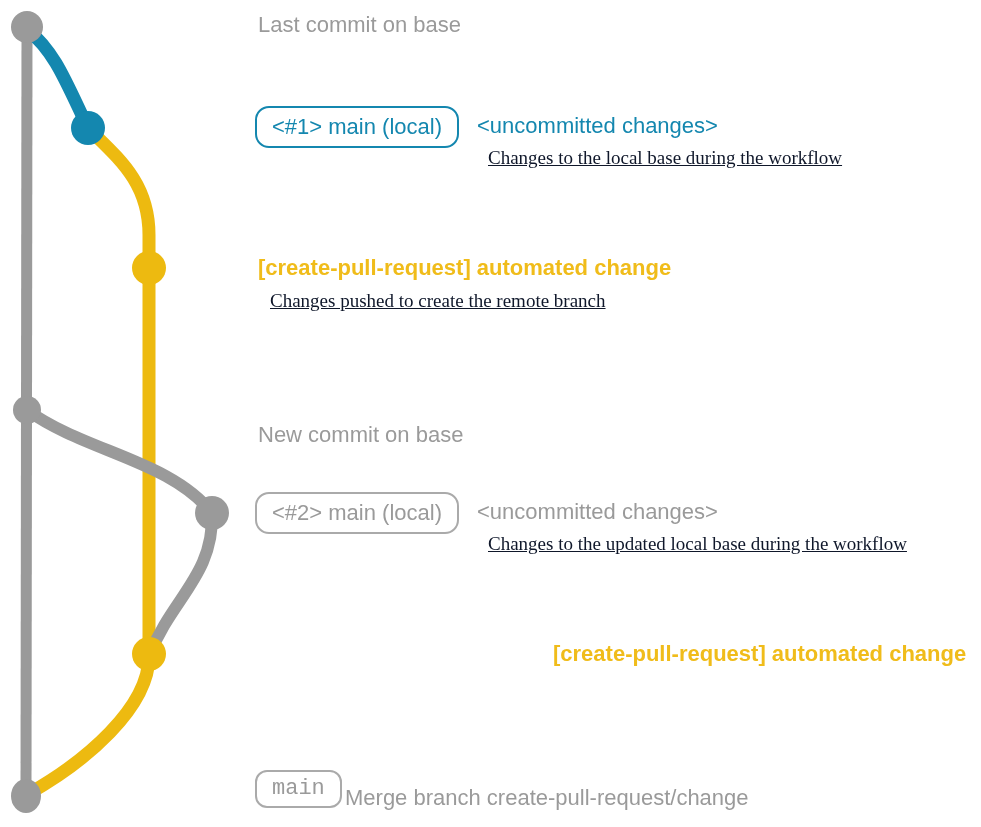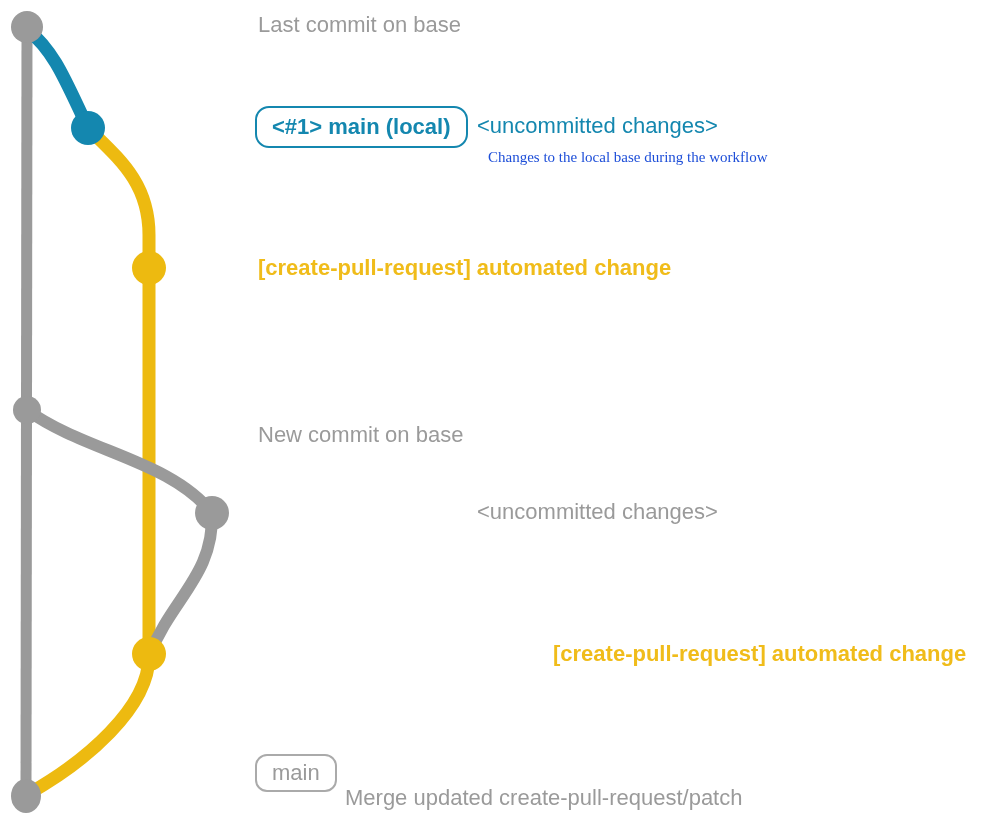--- a/index.html
+++ b/index.html
@@ -10,21 +10,21 @@
   #canvas{position:absolute;left:0;top:0;width:981px;height:827px;}
   svg{position:absolute;left:0;top:0;}
   .stroke-gray{stroke:var(--gray);fill:none;}
   .stroke-blue{stroke:var(--blue);fill:none;}
   .stroke-yellow{stroke:var(--yellow);fill:none;}
   .fill-gray{fill:var(--gray);}
   .fill-blue{fill:var(--blue);}
   .fill-yellow{fill:var(--yellow);}
   .label{position:absolute;white-space:nowrap;}
   .sans{font-family:"Liberation Sans",sans-serif;font-size:22px;line-height:24px;}
-  .serif{font-family:"Liberation Serif",serif;font-size:15px;line-height:23px;color:#1d4ed8;}
+  .serif{font-family:"Liberation Serif",serif;font-size:19px;line-height:23px;color:#0f172a;text-decoration:underline;}
   .gray-text{color:var(--gray);}
   .blue-text{color:var(--blue);}
   .yellow-text{color:var(--yellow_text);font-weight:bold;}
   .badge{
     position:absolute;box-sizing:border-box;height:42px;line-height:38px;
     padding:0 15px;border:2px solid;border-radius:14px;
     font-family:"Liberation Sans",sans-serif;font-size:22px;white-space:nowrap;
   }
   .badge-blue{border-color:var(--blue);color:var(--blue);}
   .badge-gray{border-color:var(--gray_border);color:var(--gray);}
@@ -52,28 +52,31 @@
     <circle class="fill-blue" cx="88" cy="128" r="17"></circle>
     <circle class="fill-yellow" cx="149" cy="268" r="17"></circle>
     <circle class="fill-gray" cx="27" cy="410" r="14"></circle>
     <circle class="fill-gray" cx="212" cy="513" r="17"></circle>
     <circle class="fill-yellow" cx="149" cy="654" r="17"></circle>
     <ellipse class="fill-gray" cx="26" cy="796" rx="15" ry="17"></ellipse>
   </svg>
 
   <div class="label sans gray-text" style="left:258px;top:13px;">Last commit on base</div>
 
-  <div class="badge badge-blue" style="left:255px;top:106px;font-weight:bold;">&lt;#1&gt; main (local)</div>
+  <div class="badge badge-blue" style="left:255px;top:106px;">&lt;#1&gt; main (local)</div>
   <div class="label sans blue-text" style="left:477px;top:114px;">&lt;uncommitted changes&gt;</div>
   <div class="label serif" style="left:488px;top:146px;">Changes to the local base during the workflow</div>
 
   <div class="label sans yellow-text" style="left:258px;top:256px;">[create-pull-request] automated change</div>
+  <div class="label serif" style="left:270px;top:289px;">Changes pushed to create the remote branch</div>
 
   <div class="label sans gray-text" style="left:258px;top:423px;">New commit on base</div>
 
+  <div class="badge badge-gray" style="left:255px;top:492px;">&lt;#2&gt; main (local)</div>
   <div class="label sans gray-text" style="left:477px;top:500px;">&lt;uncommitted changes&gt;</div>
+  <div class="label serif" style="left:488px;top:532px;">Changes to the updated local base during the workflow</div>
 
   <div class="label sans yellow-text" style="left:553px;top:642px;">[create-pull-request] automated change</div>
 
-  <div class="badge badge-gray badge-small" style="left:255px;top:754px;">main</div>
-  <div class="label sans gray-text" style="left:345px;top:786px;">Merge updated create-pull-request/patch</div>
+  <div class="badge badge-gray badge-small" style="left:255px;top:770px;font-family:Liberation Mono, monospace;">main</div>
+  <div class="label sans gray-text" style="left:345px;top:786px;">Merge branch create-pull-request/change</div>
 
 </div>
 
 </body></html>

